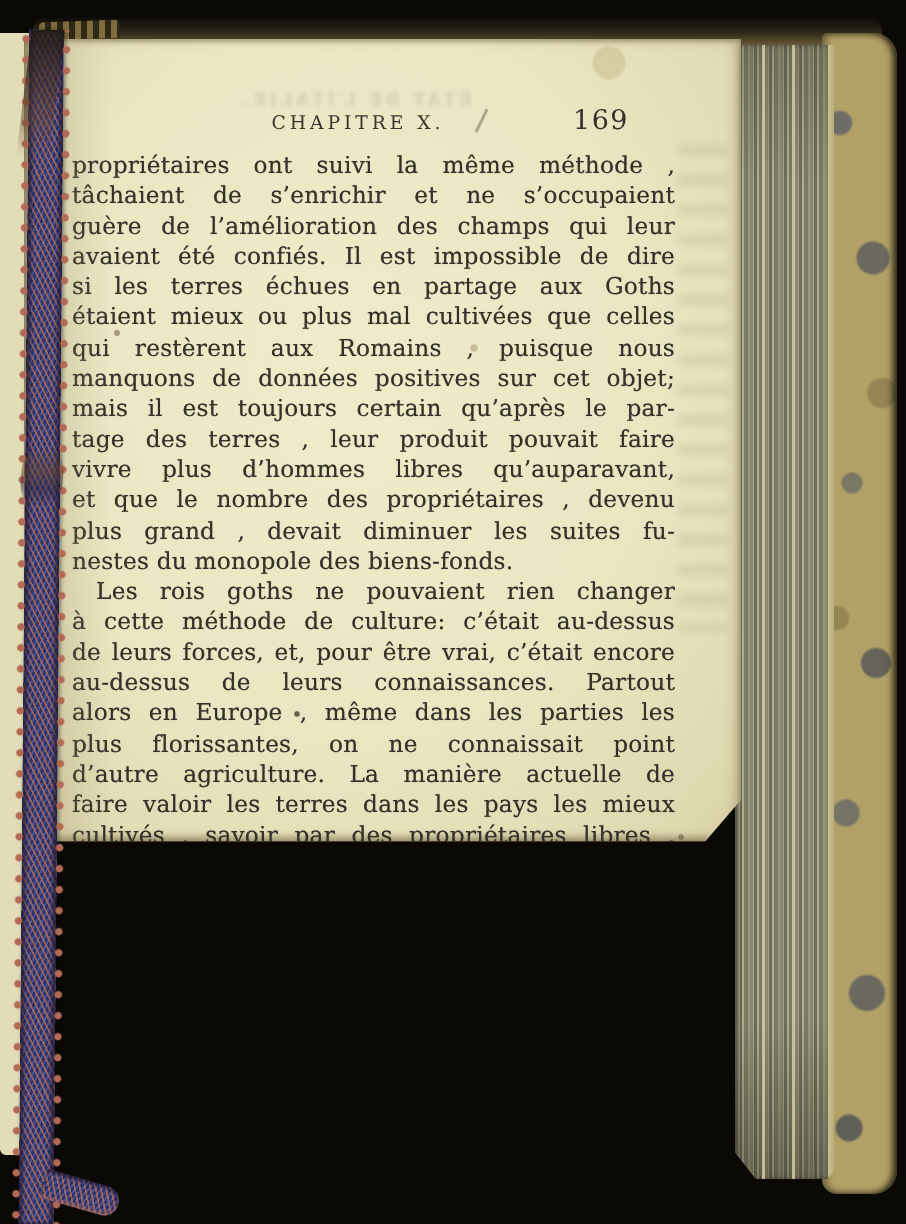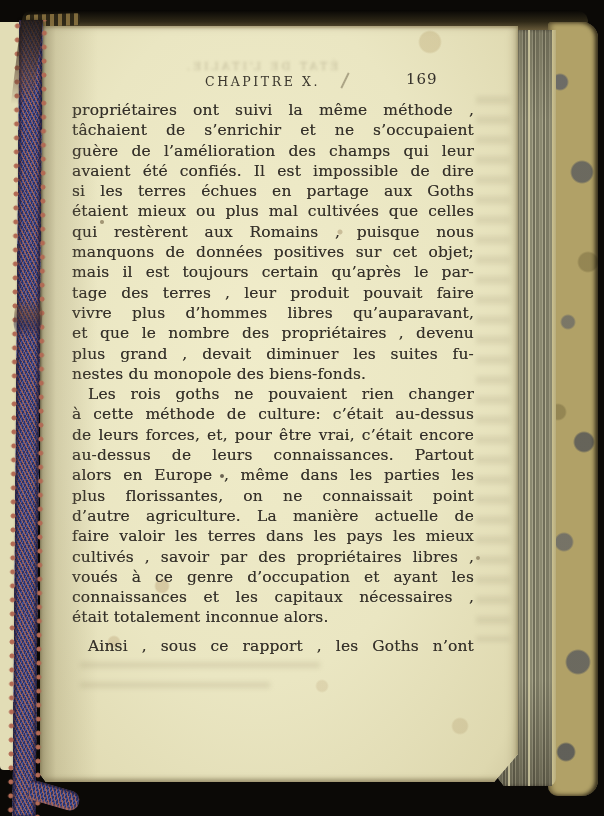--- a/index.html
+++ b/index.html
@@ -55,21 +55,21 @@
   .fore-edge .page-cluster{
     position:absolute;top:0;bottom:0;width:2px;background:#d6cfa6;opacity:.8;
   }
   .facing-sliver{
     position:absolute;left:0;top:22px;width:34px;height:748px;
     background:linear-gradient(90deg,#e2ddb6 0 55%,#c9c29a 80%,#8a8260 100%);
     border-radius:0 0 6px 4px;
   }
   
   .page{
-    position:absolute;left:40px;top:26px;width:478px;height:756px;
+    position:absolute;left:16px;top:26px;width:478px;height:535px;
     background:
       radial-gradient(ellipse at 45% 42%, #f0ecca 0%, #eae6c2 55%, #ded8af 92%, #d2cba2 100%),
       var(--paper,#eae6c2);
     clip-path:polygon(0 0,100% 0,100% calc(100% - 28px),calc(100% - 24px) 100%,6px 100%,0 calc(100% - 8px));
     box-shadow:inset 0 2px 3px rgba(120,105,65,.45), inset 0 -3px 4px rgba(110,95,60,.5), inset -4px 0 8px rgba(120,108,75,.35);
   }
   .gutter-shadow{
     position:absolute;left:0;top:0;bottom:0;width:70px;pointer-events:none;
     background:linear-gradient(90deg, rgba(110,100,65,.55) 0, rgba(150,140,100,.28) 16px, rgba(0,0,0,0) 58px);
   }
@@ -104,21 +104,21 @@
   .ghost-bar{position:absolute;height:6px;background:rgba(150,140,105,.2);filter:blur(2.5px);pointer-events:none;}
   .ghost-bar.b1{left:40px;top:636px;width:240px;}
   .ghost-bar.b2{left:40px;top:656px;width:190px;}
   
   .running-head{position:absolute;left:0;top:44px;width:100%;height:22px;color:#3c382f;}
   .chapter-label{
     position:absolute;left:165px;top:4px;
     font-size:12.5px;letter-spacing:2.6px;font-variant:small-caps;
     text-transform:uppercase;color:#3a362d;
   }
-  .folio{position:absolute;left:366px;top:0;font-size:15px;color:#34302a;letter-spacing:1px;}
+  .folio{position:absolute;left:366px;top:0;font-size:18px;color:#34302a;letter-spacing:1px;}
   .body-text{
     position:absolute;left:32px;top:74px;width:402px;
     font-size:15.5px;line-height:20.3px;color:var(--ink,#34302a);
     letter-spacing:.15px;text-shadow:0 0 .5px rgba(45,40,28,.55);
   }
   .line{text-align:justify;text-align-last:justify;white-space:normal;height:20.3px;overflow:visible;}
   .line.para-end{text-align-last:left;}
   .line.indent{text-indent:16px;}
   .line.gap{margin-top:8px;}
   

